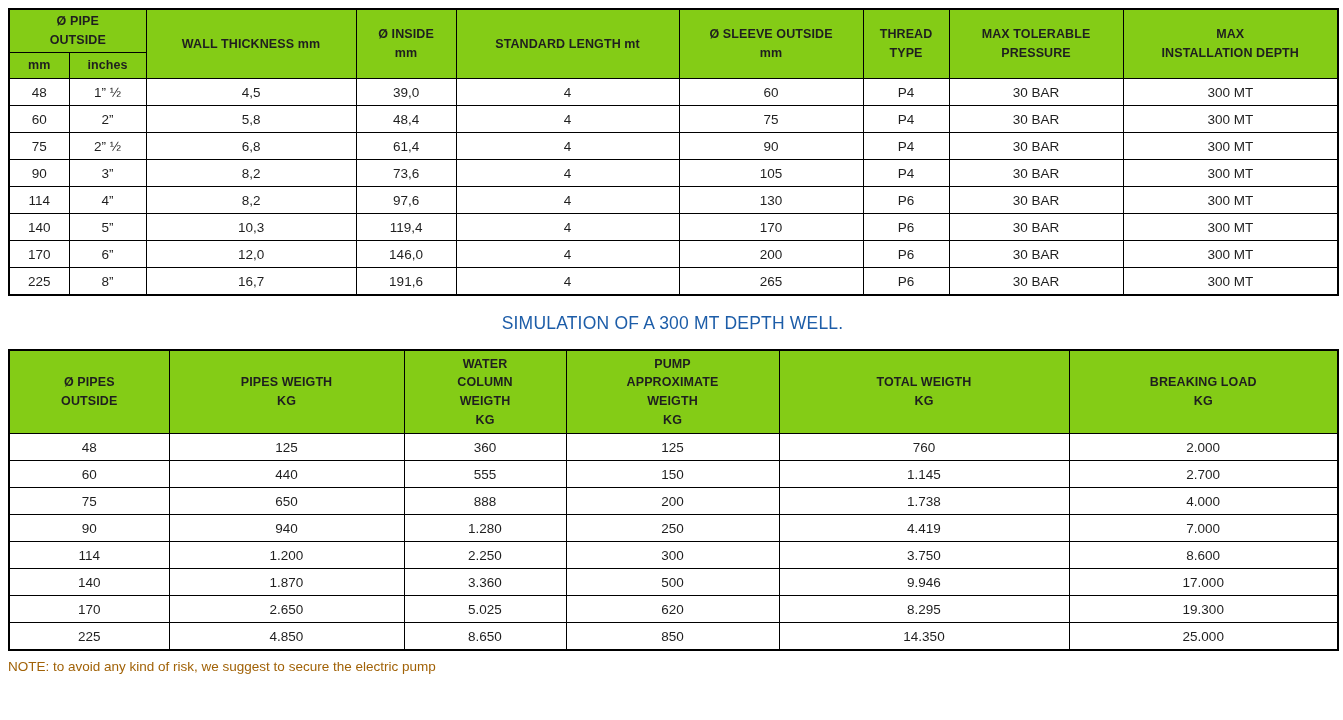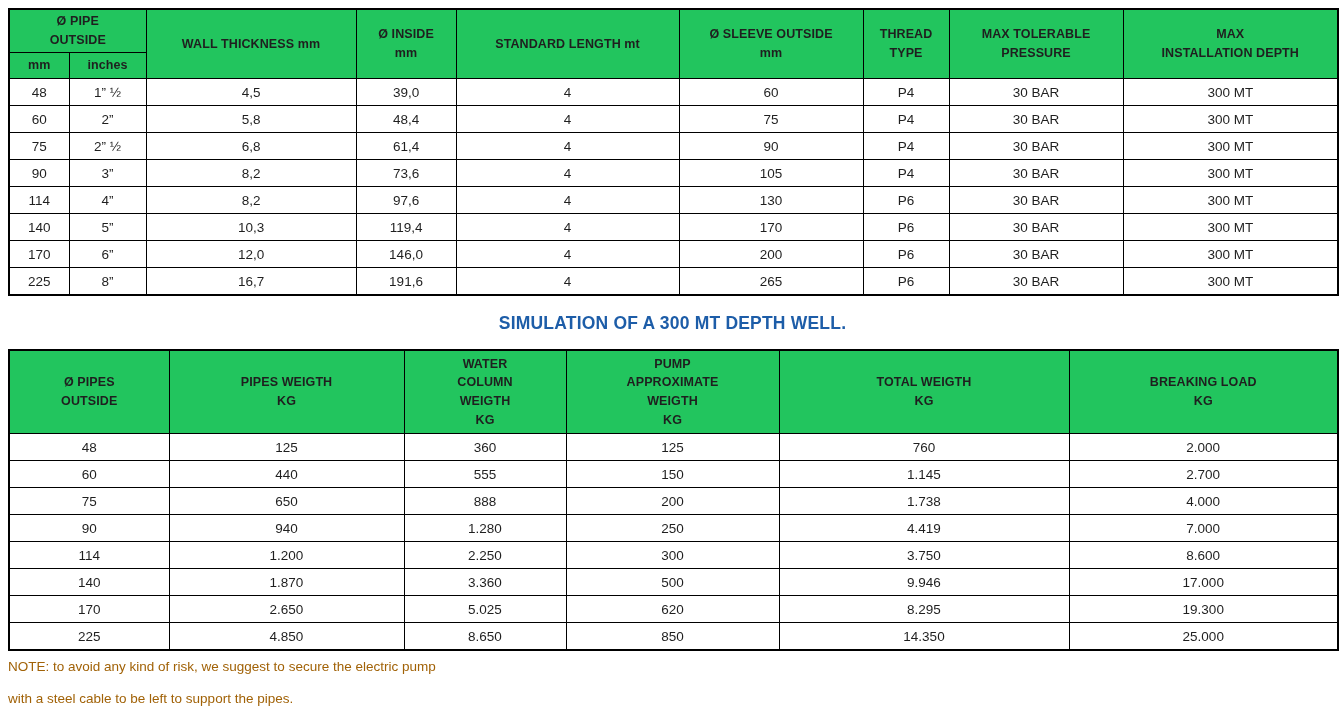--- a/index.html
+++ b/index.html
@@ -24,42 +24,42 @@
   }
   th, td {
     border: 1px solid #000;
     text-align: center;
     vertical-align: middle;
     color: #1f1f1f;
     overflow: hidden;
     padding: 0 2px;
   }
   th {
-    background: #22c55e;
+    background: #84cc16;
     font-size: 12.5px;
     font-weight: bold;
     white-space: pre-line;
     line-height: 1.5;
     letter-spacing: 0.1px;
   }
   td {
     background: #ffffff;
     font-size: 13.5px;
     height: 26px;
     font-weight: normal;
   }
   
   .t1 thead tr.tier-top th { height: 42px; }
   .t1 thead tr.tier-sub th { height: 25px; }
   
   .t2 thead th { height: 82px; }
   .section-title {
     text-align: center;
     color: #1d5da8;
-    font-weight: bold;
+    font-weight: normal;
     font-size: 17.5px;
     letter-spacing: 0.2px;
     margin: 17px 0 15px 0;
   }
   .note {
     margin: 8px 0 0 0;
     color: #a16207;
     font-size: 13.5px;
   }
   .note p { margin: 0; }
@@ -290,16 +290,15 @@
           <td>8.650</td>
           <td>850</td>
           <td>14.350</td>
           <td>25.000</td>
         </tr>
       </tbody>
   </table>
 
   <div class="note">
     <p>NOTE: to avoid any kind of risk, we suggest to secure the electric pump</p>
-    <p>with a steel cable to be left to support  the pipes.</p>
   </div>
 
 </div>
 
 </body></html>

